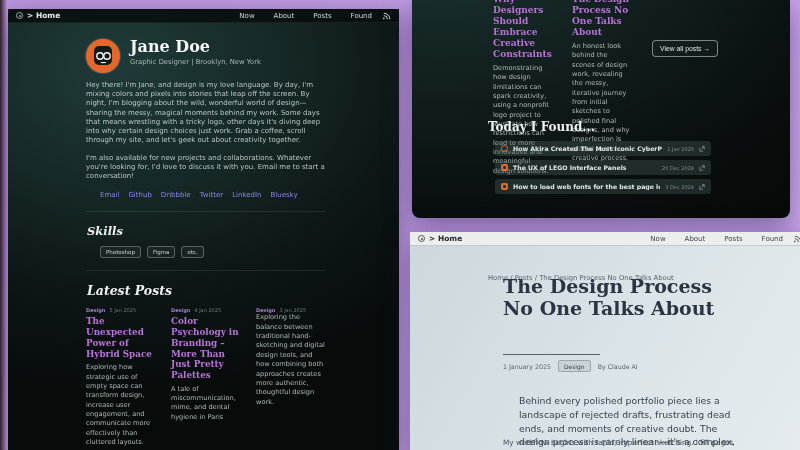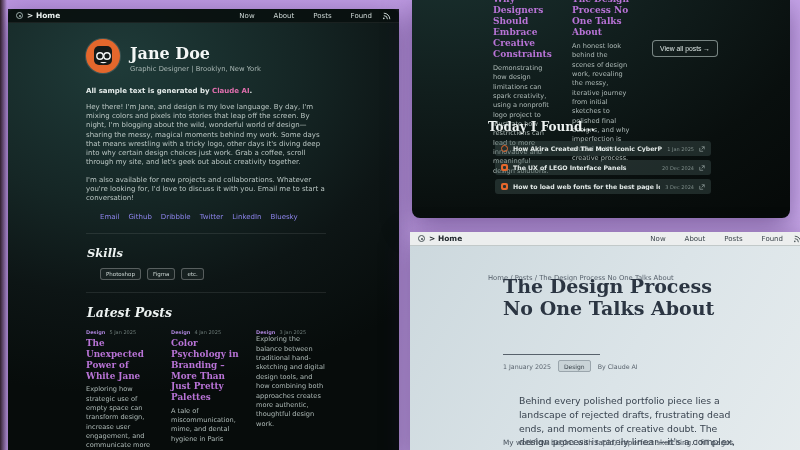--- a/index.html
+++ b/index.html
@@ -28,21 +28,21 @@
   }
   .nav-brand{display:flex;align-items:center;gap:4px;font-weight:bold;color:#e8efed;font-size:7.5px;}
   .nav-spacer{flex:1;}
   .nav-links{display:flex;gap:11px;align-items:center;}
   .nav-links span{cursor:pointer;padding-left:8px;}
   .logo-dot{width:7px;height:7px;border:1px solid #9fb0ad;border-radius:50%;display:inline-block;position:relative;}
   .logo-dot::after{content:"";position:absolute;left:1.5px;top:1.5px;width:2px;height:2px;border-radius:50%;background:#9fb0ad;}
   .rss{width:8px;height:8px;display:inline-block;}
   
   .home-content{position:absolute;left:78px;top:14px;width:240px;color:#bdc8c6;}
-  .profile-head{display:flex;align-items:flex-end;gap:10px;margin-top:16px;}
+  .profile-head{display:flex;align-items:flex-start;gap:10px;margin-top:16px;}
   .avatar{width:34px;height:34px;border-radius:50%;background:#e4672c;flex:0 0 auto;
     display:flex;align-items:center;justify-content:center;box-shadow:0 0 0 1px rgba(255,255,255,.15);}
   .slab{font-family:"DejaVu Serif","Liberation Serif",serif;font-weight:bold;}
   .p-name{font-size:16px;color:#f4f7f6;line-height:1.05;}
   .p-tag{font-size:6.8px;color:#aab8b5;margin-top:2px;}
   .disclaimer{font-size:7px;font-weight:bold;color:#e6edec;margin:14px 0 0 0;}
   .link-pink{color:#e06fae;}
   .bio{font-size:7px;line-height:1.32;margin:8px 0 0 0;color:#bac6c3;}
   .social-row{display:flex;gap:9px;margin:10px 0 0 14px;font-size:7px;color:#8d84ec;}
   .social-row span{cursor:pointer;}
@@ -122,21 +122,20 @@
             <line x1="13" y1="13" x2="14" y2="13" stroke="#f3f5f4" stroke-width="1.2"></line>
             <path d="M10 19q3 2.4 7 0z" fill="#f3f5f4"></path>
           </svg>
         </div>
         <div>
           <div class="slab p-name">Jane Doe</div>
           <div class="p-tag">Graphic Designer | Brooklyn, New York</div>
         </div>
       </div>
 
-      <p class="disclaimer"><span>All sample text is generated by </span><span class="link-pink">Claude AI</span><span>.</span></p>
 
       <p class="bio">Hey there! I'm Jane, and design is my love language. By day, I'm mixing colors and pixels into stories that leap off the screen. By night, I'm blogging about the wild, wonderful world of design—sharing the messy, magical moments behind my work. Some days that means wrestling with a tricky logo, other days it's diving deep into why certain design choices just work. Grab a coffee, scroll through my site, and let's geek out about creativity together.</p>
       <p class="bio">I'm also available for new projects and collaborations. Whatever you're looking for, I'd love to discuss it with you. Email me to start a conversation!</p>
 
       <div class="social-row">
         <span>Email</span>
         <span>Github</span>
         <span>Dribbble</span>
         <span>Twitter</span>
         <span>LinkedIn</span>
@@ -150,21 +149,21 @@
         <span class="badge">Figma</span>
         <span class="badge">etc.</span>
       </div>
 
       <hr class="hr">
       <h2 class="slab sec-h" style="font-size:12.5px;">Latest Posts</h2>
 
       <div class="posts-grid">
         <div>
           <div class="post-meta"><b>Design</b><span>5 Jan 2025</span></div>
-          <div class="slab post-title">The Unexpected Power of White Jane</div>
+          <div class="slab post-title">The Unexpected Power of Hybrid Space</div>
           <div class="post-x">Exploring how strategic use of empty space can transform design, increase user engagement, and communicate more effectively than cluttered layouts.</div>
         </div>
         <div>
           <div class="post-meta"><b>Design</b><span>4 Jan 2025</span></div>
           <div class="slab post-title">Color Psychology in Branding – More Than Just Pretty Palettes</div>
           <div class="post-x">A tale of miscommunication, mime, and dental hygiene in Paris</div>
         </div>
         <div>
           <div class="post-meta"><b>Design</b><span>3 Jan 2025</span></div>
           <div class="post-x">Exploring the balance between traditional hand-sketching and digital design tools, and how combining both approaches creates more authentic, thoughtful design work.</div>

